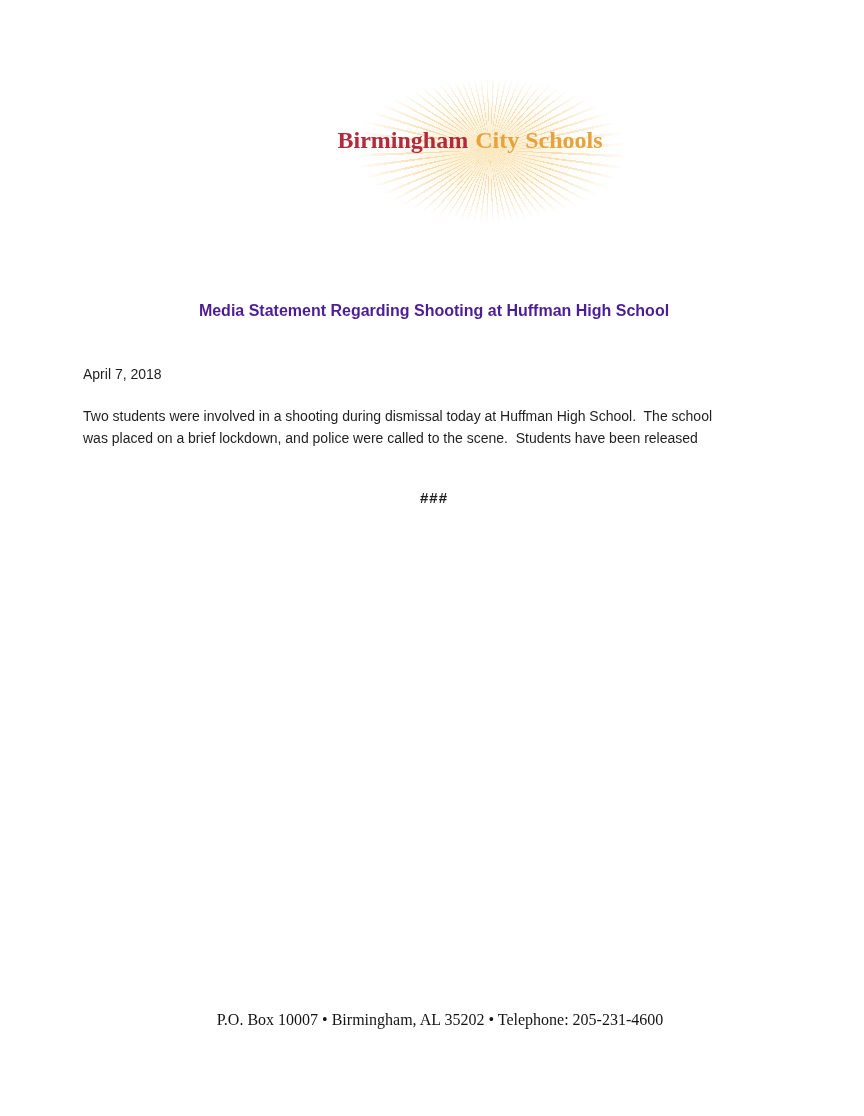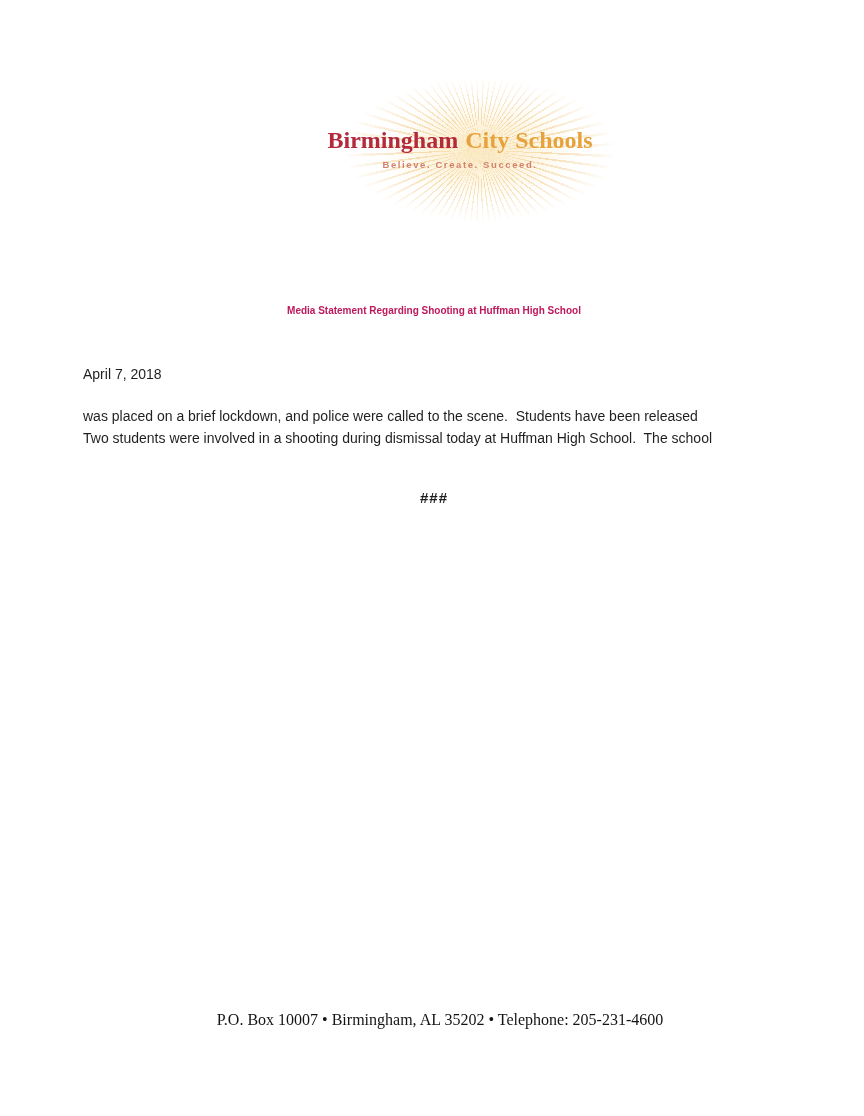--- a/index.html
+++ b/index.html
@@ -8,21 +8,21 @@
     width: 864px; height: 1116px;
     position: relative;
     font-family: "Liberation Sans", sans-serif;
     color: #1f1f1f;
     overflow: hidden;
   }
 
   
   .logo {
     position: absolute;
-    top: 80px; left: 260px;
+    top: 80px; left: 270px;
     width: 400px; height: 148px;
   }
   .sunburst { position: absolute; inset: 0; z-index: 0; }
   .rays, .ray-fade, .glow {
     position: absolute;
     left: 50%; top: 70px;
     width: 310px; height: 164px;
     transform: translate(calc(-50% + 20px), -50%);
   }
   .rays {
@@ -64,24 +64,24 @@
     color: #d2826b;
     white-space: nowrap;
   }
 
   
   .title {
     position: absolute;
     top: 301px; left: 83px;
     width: 702px;
     text-align: center;
-    font-size: 10px;
+    font-size: 16px;
     font-weight: bold;
     line-height: 20px;
-    color: #be185d;
+    color: #4c1d95;
   }
   .date {
     position: absolute;
     top: 364px; left: 83px;
     font-size: 14px;
     line-height: 21px;
   }
   .body-text {
     position: absolute;
     top: 406px; left: 83px;
@@ -118,29 +118,28 @@
 
 <div class="logo">
   <div class="sunburst">
     <div class="rays"></div>
     <div class="ray-fade"></div>
     <div class="glow"></div>
   </div>
   <div class="logo-text">
     <span class="logo-primary">Birmingham</span><span class="logo-secondary">City Schools</span>
   </div>
-  <div class="tagline">Believe. Create. Succeed.</div>
 </div>
 
 <div class="title">Media Statement Regarding Shooting at Huffman High School</div>
 
 <div class="date">April 7, 2018</div>
 
 <div class="body-text">
+  <div class="body-line">Two students were involved in a shooting during dismissal today at Huffman High School.  The school</div>
   <div class="body-line">was placed on a brief lockdown, and police were called to the scene.  Students have been released</div>
-  <div class="body-line">Two students were involved in a shooting during dismissal today at Huffman High School.  The school</div>
 </div>
 
 <div class="end-mark">###</div>
 
 <div class="footer">
   <div>P.O. Box 10007 • Birmingham, AL 35202 • Telephone: 205-231-4600</div>
 </div>
 
 </body></html>

